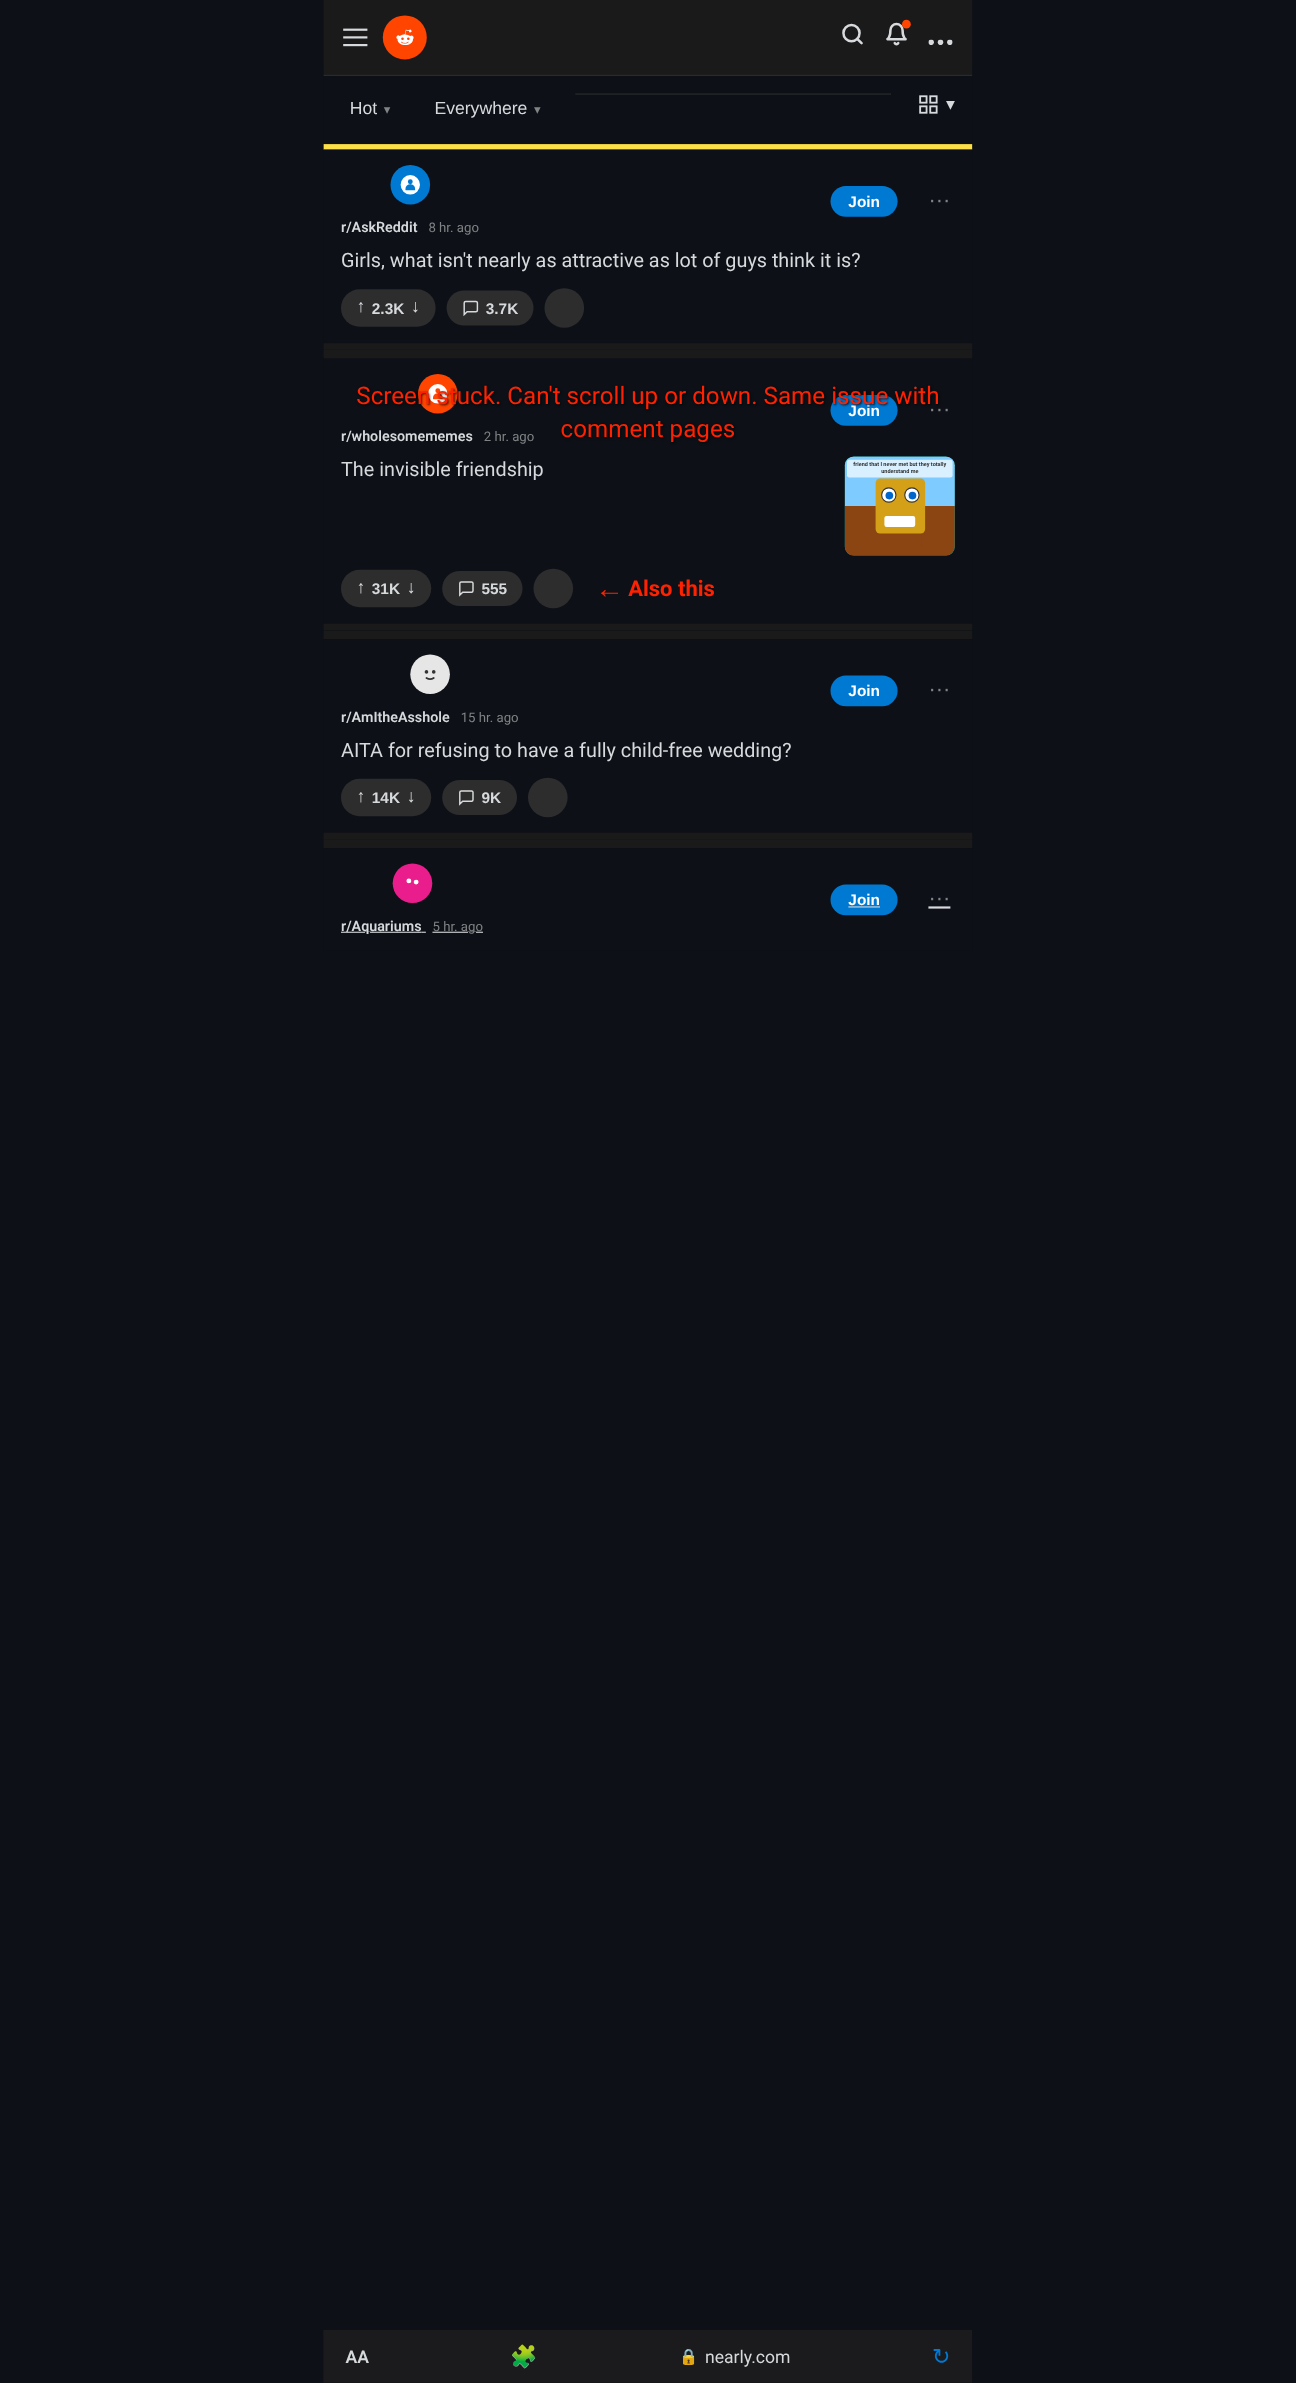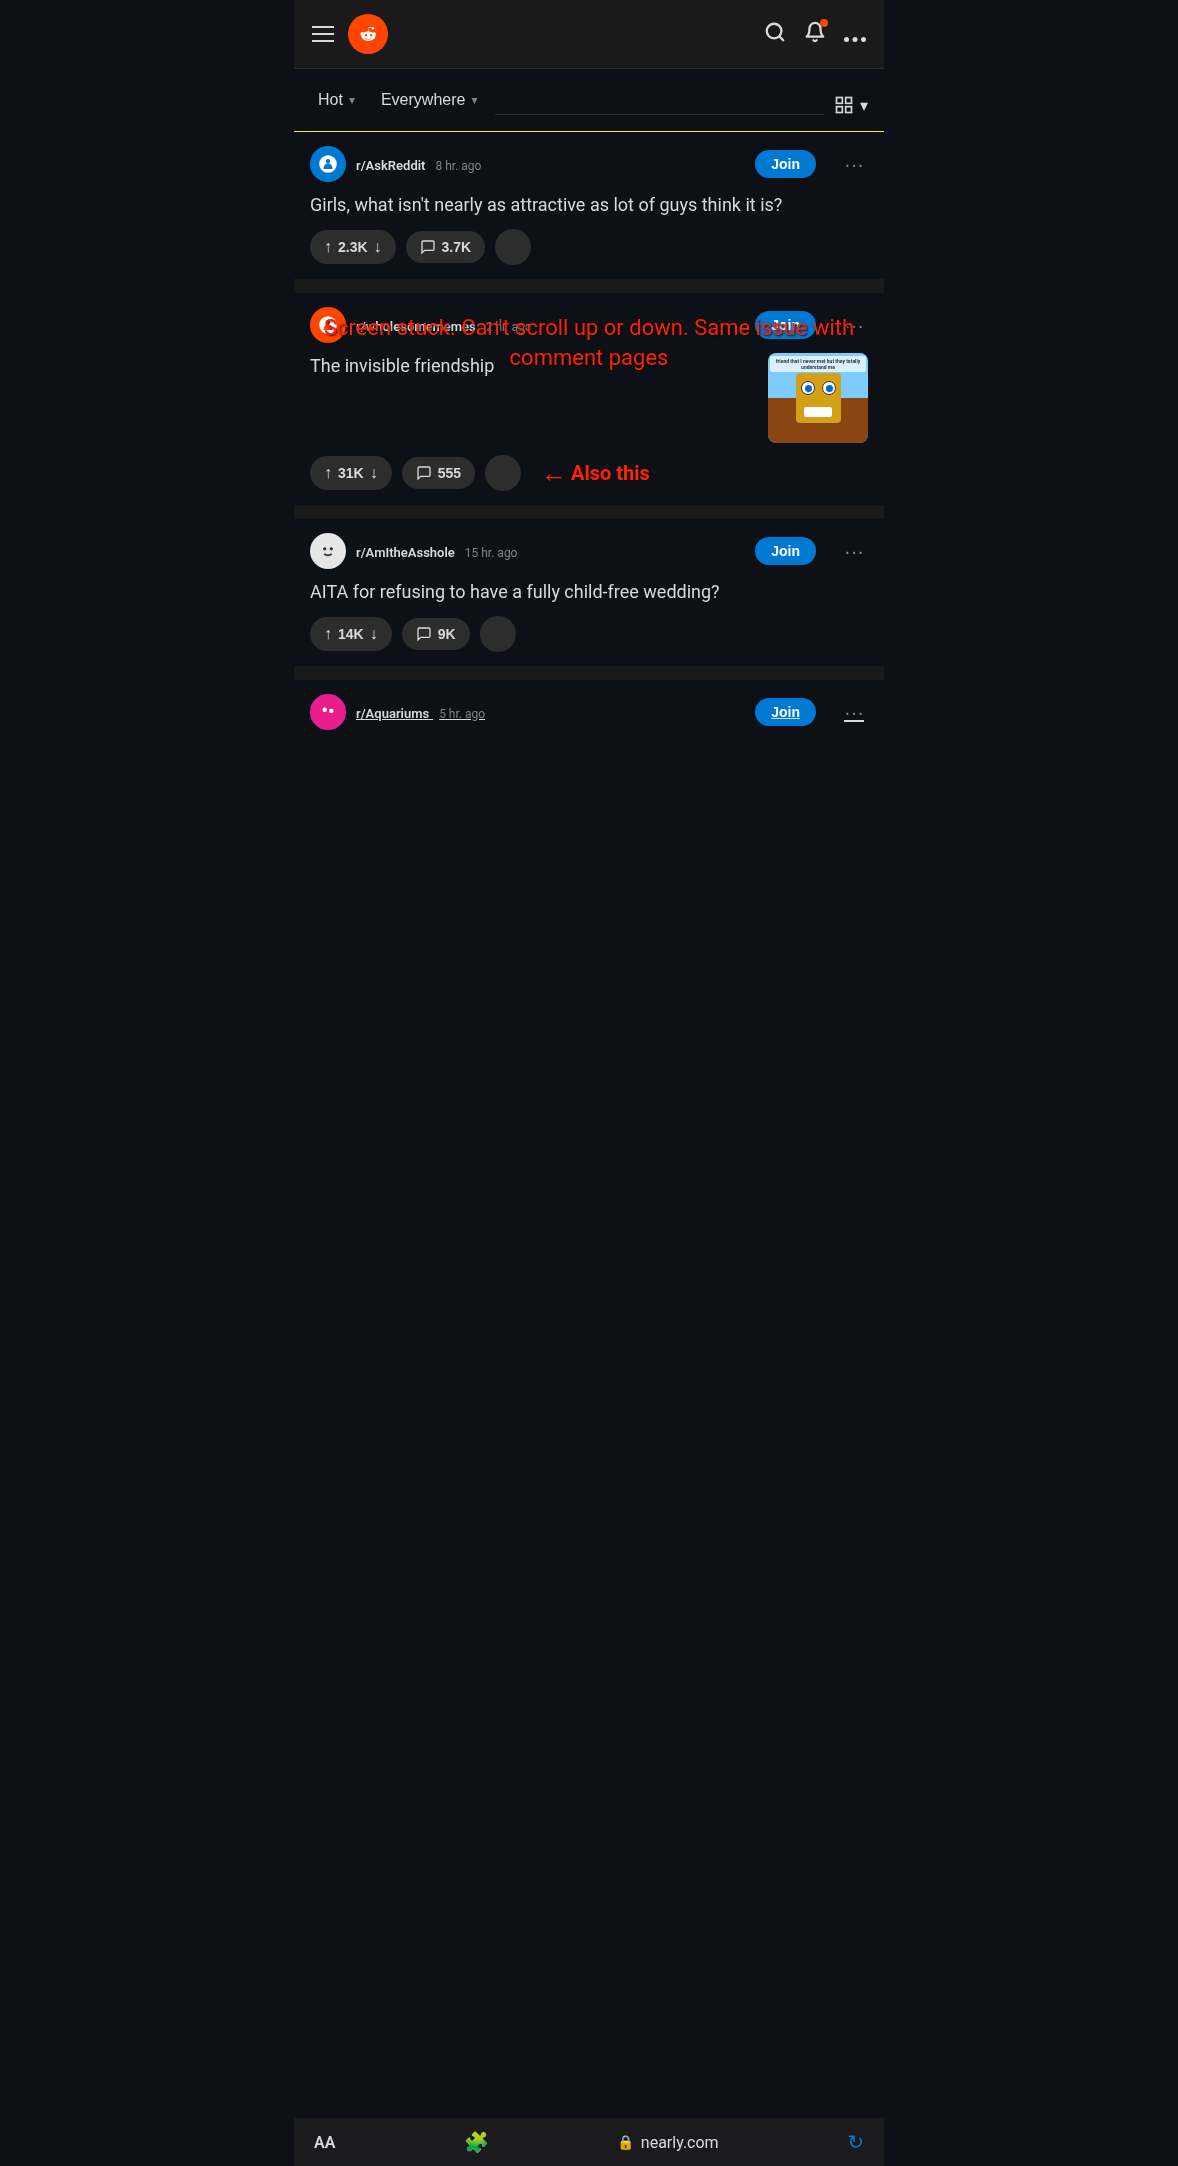--- a/index.html
+++ b/index.html
@@ -83,25 +83,25 @@
       right: -2px;
       width: 8px;
       height: 8px;
       background: #ff4500;
       border-radius: 50%;
     }
 
     
     .filter-bar {
       display: flex;
-      align-items: flex-end;
+      align-items: flex-start;
       padding: 16px 16px;
-      gap: 10px;
+      gap: 24px;
       background-color: #0d1117;
-      border-bottom: 1px solid #fde047;
+      border-bottom: 5px solid #fde047;
     }
 
     .filter-btn {
       display: flex;
       align-items: center;
       gap: 6px;
       background: transparent;
       border: none;
       color: #d7dadc;
       font-size: 16px;
@@ -144,20 +144,21 @@
       display: flex;
       align-items: center;
       justify-content: space-between;
       margin-bottom: 10px;
     }
 
     .post-header-left {
       display: flex;
       align-items: center;
       gap: 10px;
+      flex-direction: column;
     }
 
     .subreddit-avatar {
       width: 36px;
       height: 36px;
       border-radius: 50%;
       background: #ff4500;
       display: flex;
       align-items: center;
       justify-content: center;

